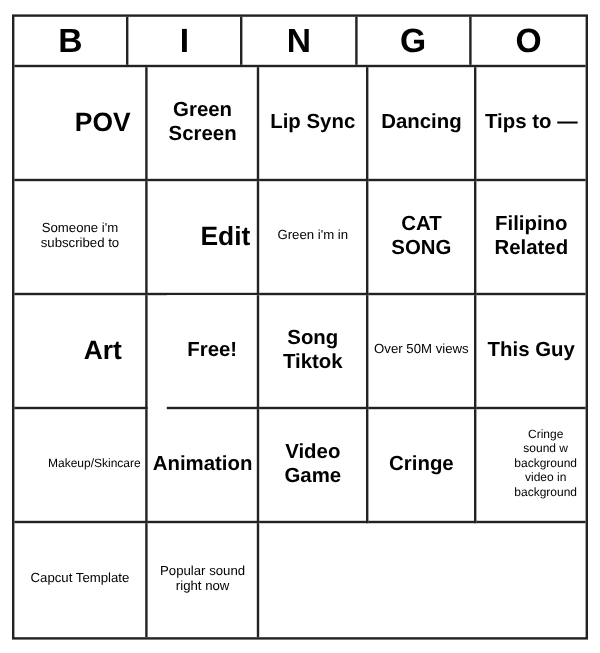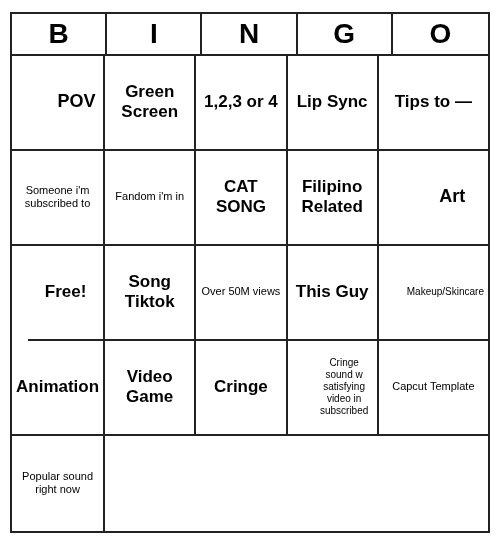--- a/index.html
+++ b/index.html
@@ -50,21 +50,21 @@
       border-right: none;
     }
     .bingo-cell:nth-child(n+21) {
       border-bottom: none;
     }
     .cell-text {
       font-size: 13px;
       line-height: 1.2;
     }
     .cell-text.large {
-      font-size: 18px;
+      font-size: 22px;
       font-weight: bold;
       margin-left: 38px;
     }
     .cell-text.medium {
       font-size: 17px;
       font-weight: bold;
     }
     .cell-text.small {
       font-size: 11px;
     }
@@ -89,33 +89,36 @@
       <div class="bingo-header-cell">O</div>
     </div>
   <div class="bingo-grid">
   <div class="bingo-cell">
         <span class="cell-text large">POV</span>
       </div>
       <div class="bingo-cell">
         <span class="cell-text medium">Green Screen</span>
       </div>
       <div class="bingo-cell">
-        <span class="cell-text medium">1,2,3 or 4</span>
+        <span class="cell-text medium">Lip Sync</span>
       </div>
       <div class="bingo-cell">
-        <span class="cell-text medium">Lip Sync</span>
+        <span class="cell-text medium">Dancing</span>
       </div>
       <div class="bingo-cell">
         <span class="cell-text medium">Tips to —</span>
       </div>
       <div class="bingo-cell">
         <span class="cell-text small">Someone i'm subscribed to</span>
       </div>
       <div class="bingo-cell">
-        <span class="cell-text small">Fandom i'm in</span>
+        <span class="cell-text large">Edit</span>
+      </div>
+      <div class="bingo-cell">
+        <span class="cell-text small">Green i'm in</span>
       </div>
       <div class="bingo-cell">
         <span class="cell-text medium">CAT SONG</span>
       </div>
       <div class="bingo-cell">
         <span class="cell-text medium">Filipino Related</span>
       </div>
       <div class="bingo-cell">
         <span class="cell-text large">Art</span>
       </div>
@@ -137,21 +140,21 @@
       <div class="bingo-cell">
         <span class="cell-text medium">Animation</span>
       </div>
       <div class="bingo-cell">
         <span class="cell-text medium">Video Game</span>
       </div>
       <div class="bingo-cell">
         <span class="cell-text medium">Cringe</span>
       </div>
       <div class="bingo-cell">
-        <span class="cell-text xsmall">Cringe sound w satisfying video in subscribed</span>
+        <span class="cell-text xsmall">Cringe sound w background video in background</span>
       </div>
       <div class="bingo-cell">
         <span class="cell-text small">Capcut Template</span>
       </div>
       <div class="bingo-cell">
         <span class="cell-text small">Popular sound right now</span>
       </div>
     </div>
 </div>
 

